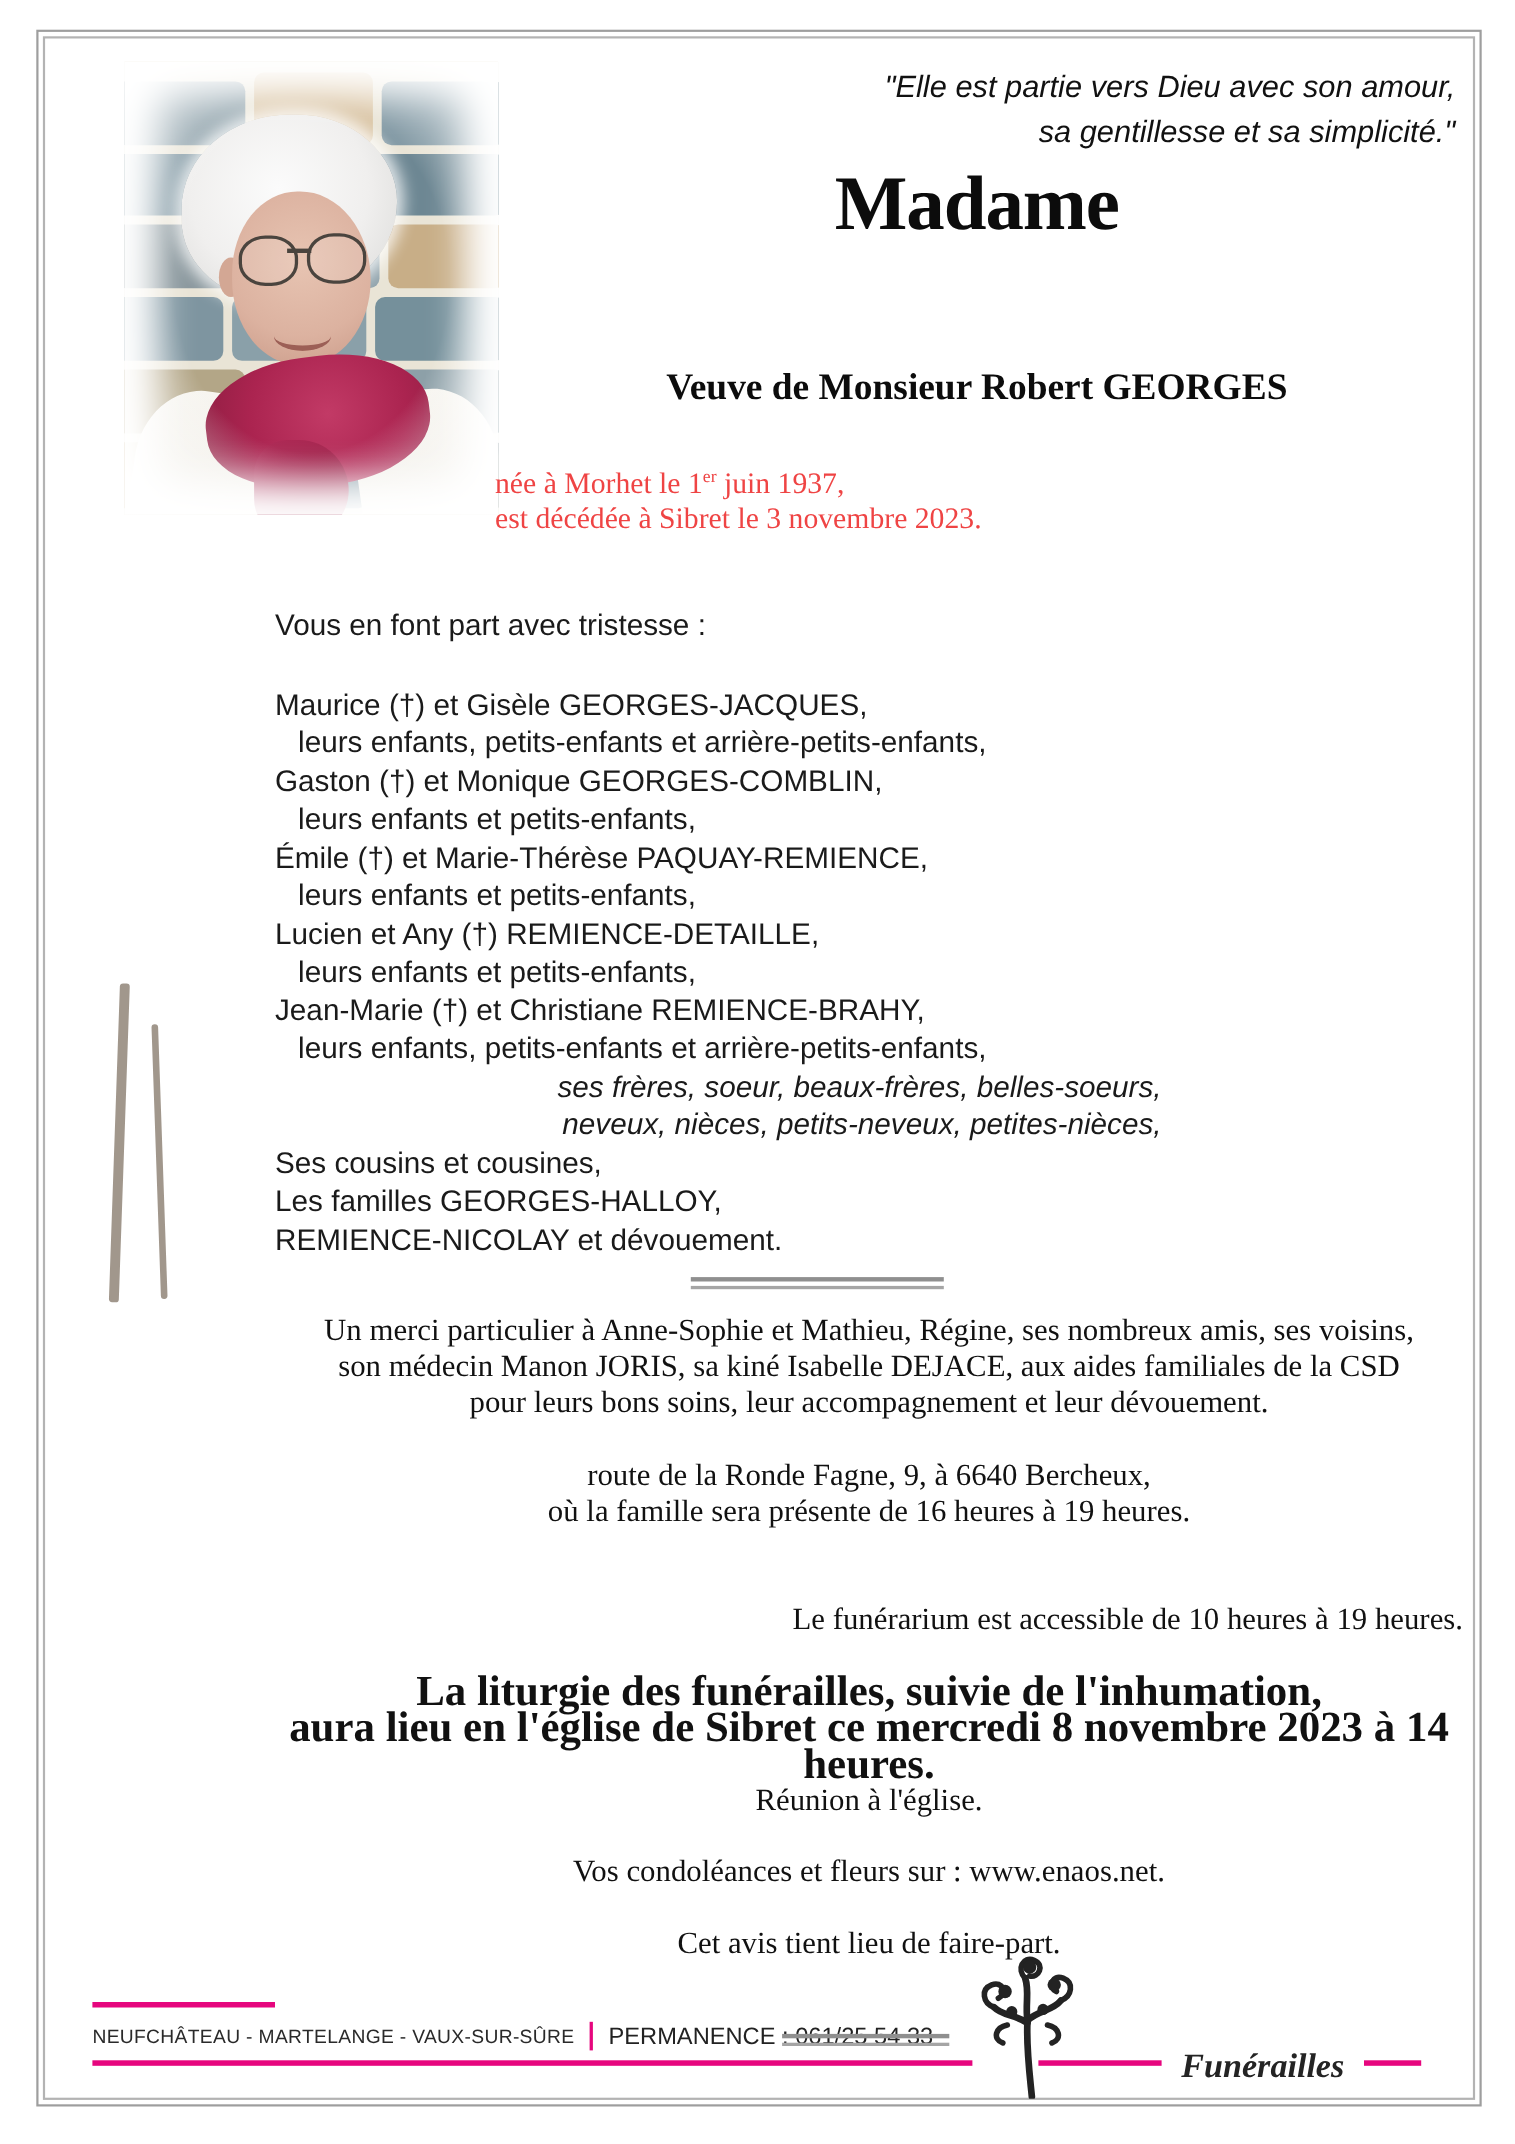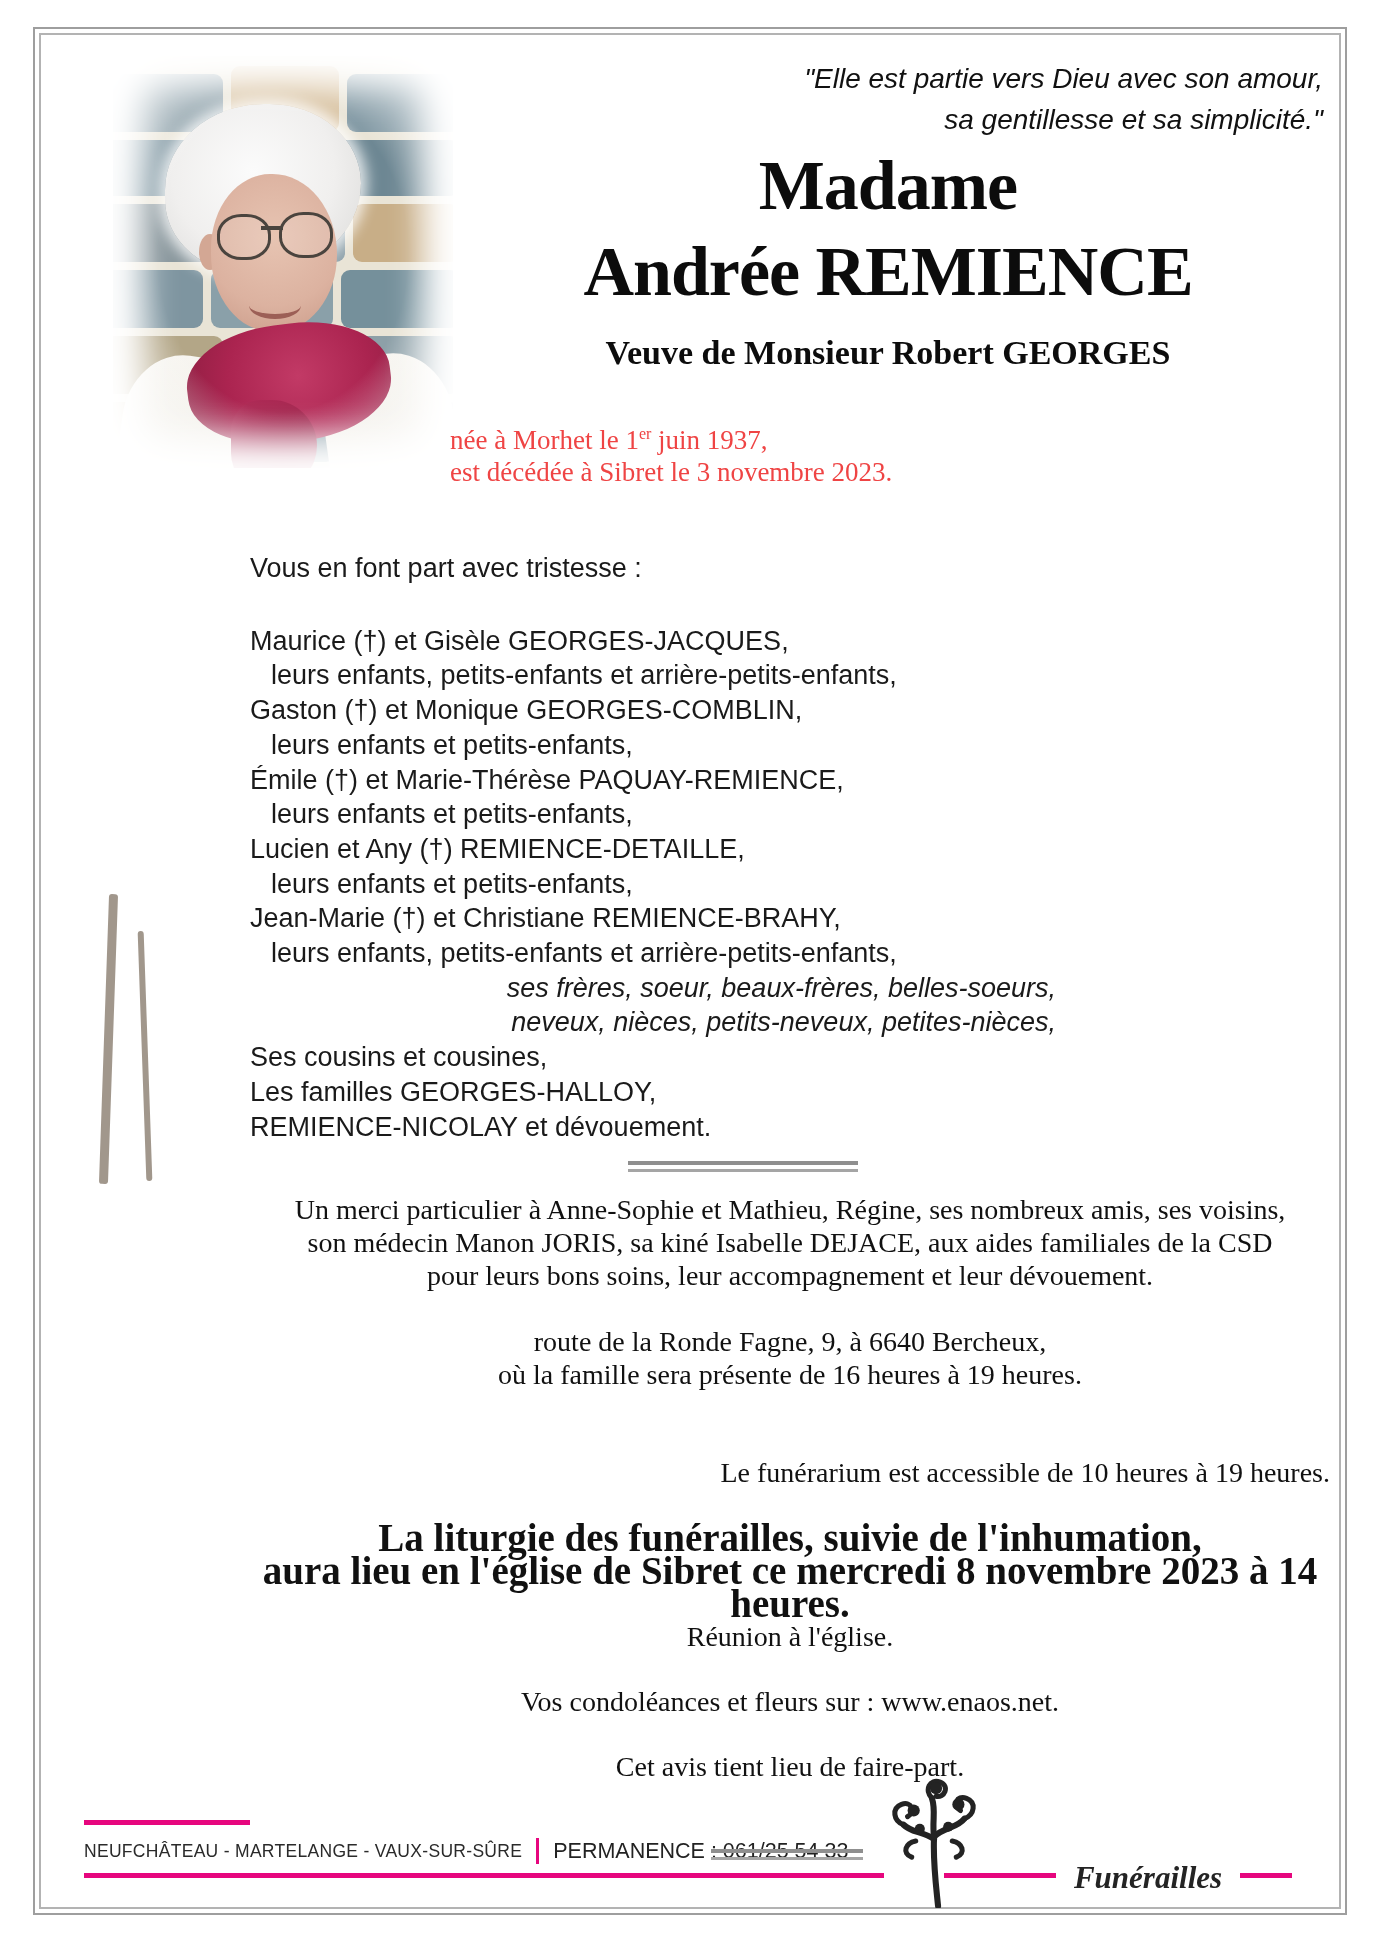--- a/index.html
+++ b/index.html
@@ -149,21 +149,20 @@
   </div>
   <div class="strip-underline pinkbg" style="background: rgb(230, 6, 126);"></div>
 
   <div class="quote">
     <div>"Elle est partie vers Dieu avec son amour,</div>
     <div>sa gentillesse et sa simplicité."</div>
   </div>
 
   <div class="title">
     <div>Madame</div>
-    <div>Andrée REMIENCE</div>
   </div>
   <div class="subtitle">Veuve de Monsieur Robert GEORGES</div>
   <div class="dates">
     <div><span>née à Morhet le 1</span><sup>er</sup><span> juin 1937,</span></div>
     <div>est décédée à Sibret le 3 novembre 2023.</div>
   </div>
 
   <div class="announce">
     <div class="intro">Vous en font part avec tristesse :</div>
     <div>Maurice (†) et Gisèle GEORGES-JACQUES,</div>

